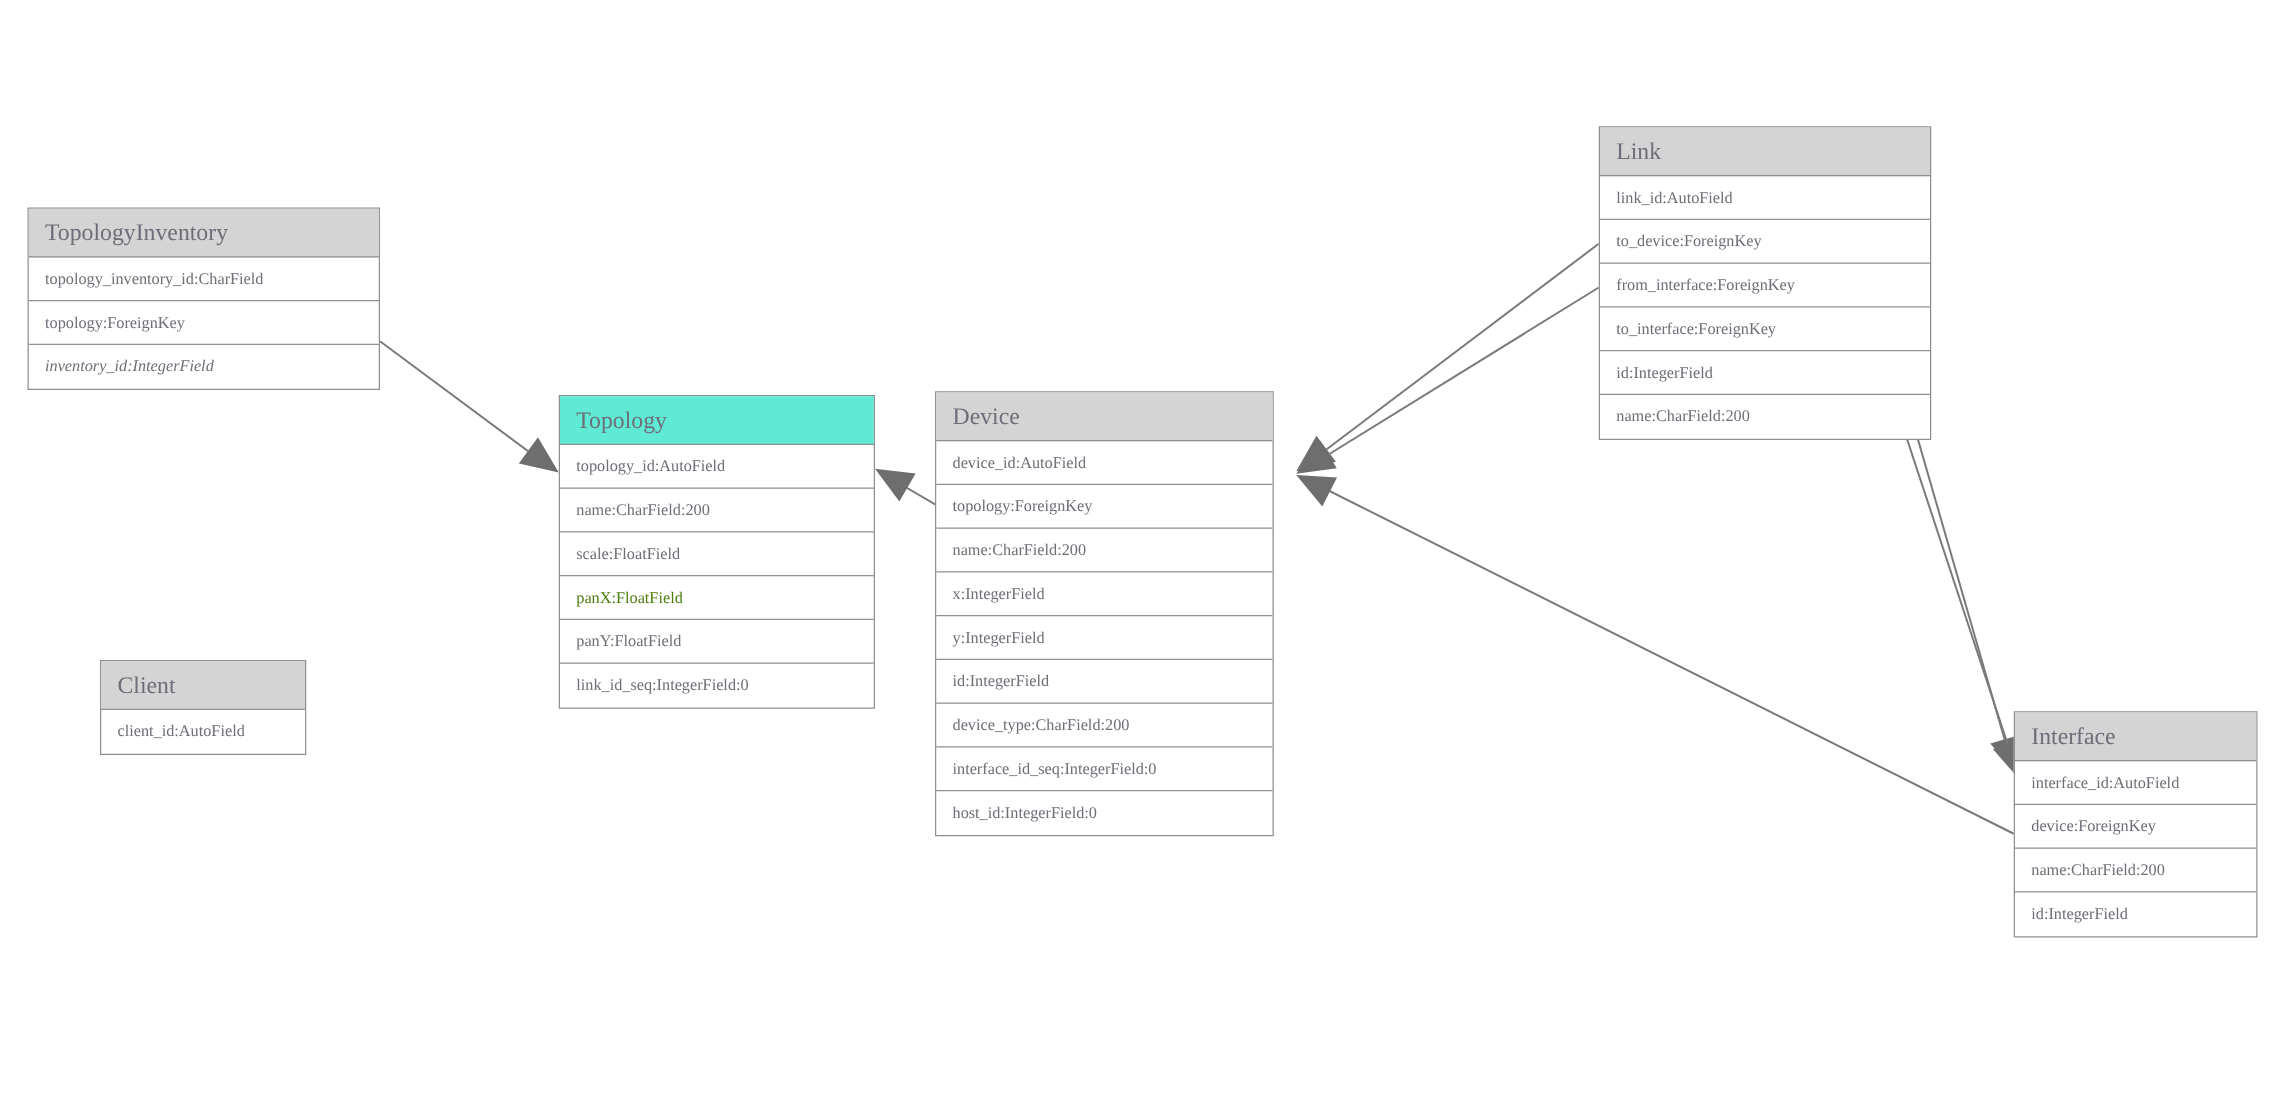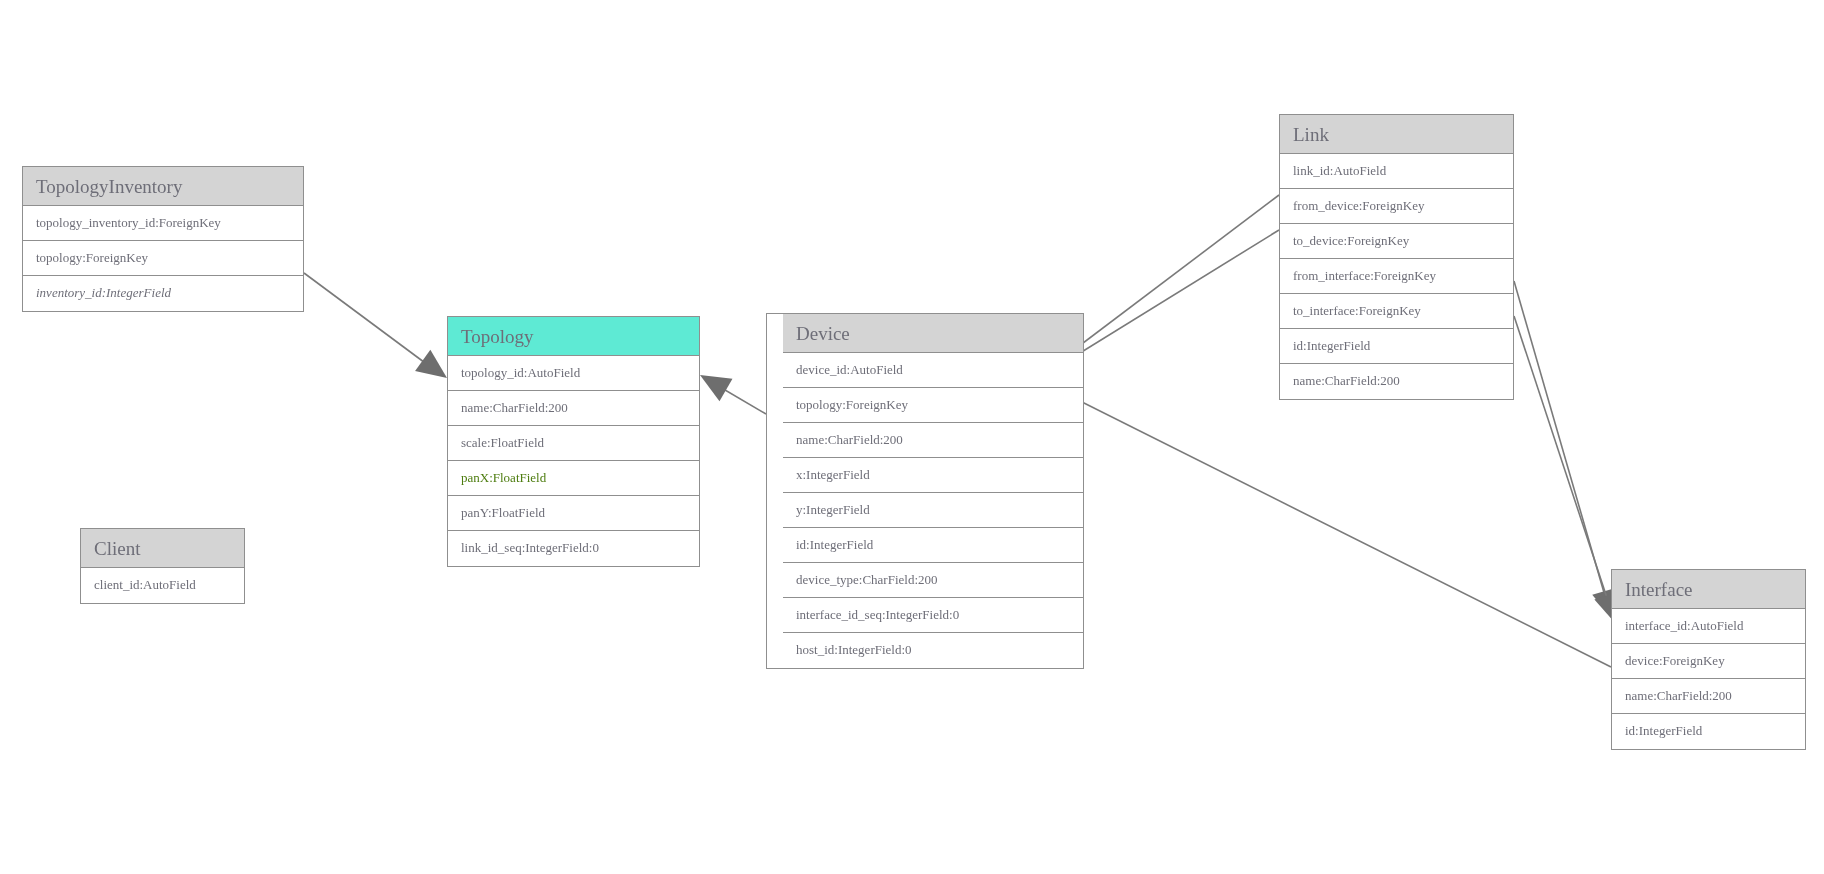--- a/index.html
+++ b/index.html
@@ -89,53 +89,52 @@
       </g>
       <g>
         <path d="M1514,316 L1610,607" stroke="#7a7a7a" stroke-width="1.6" fill="none"></path>
         <polygon points="0,0 -30,-13 -30,13" fill="#6e6e6e" transform="translate(1616,624) rotate(72)"></polygon>
       </g>
     </svg>
 
   <div id="entities-layer">
       <div class="entity" style="left: 22px; top: 166px; width: 282px; border-color: rgb(143, 143, 143);">
         <div class="entity-title" style="background: rgb(212, 212, 212); color: rgb(110, 110, 120); border-bottom-color: rgb(143, 143, 143);">TopologyInventory</div>
-        <div class="entity-field" style="color: rgb(110, 110, 120); border-bottom-color: rgb(143, 143, 143);">topology_inventory_id:ForeignKey</div>
+        <div class="entity-field" style="color: rgb(110, 110, 120); border-bottom-color: rgb(143, 143, 143);">topology_inventory_id:CharField</div>
         <div class="entity-field" style="color: rgb(110, 110, 120); border-bottom-color: rgb(143, 143, 143);">topology:ForeignKey</div>
         <div class="entity-field" style="color: rgb(110, 110, 120); border-bottom-color: rgb(143, 143, 143); font-style: italic;">inventory_id:IntegerField</div>
       </div>
       <div class="entity" style="left: 80px; top: 528px; width: 165px; border-color: rgb(143, 143, 143);">
         <div class="entity-title" style="background: rgb(212, 212, 212); color: rgb(110, 110, 120); border-bottom-color: rgb(143, 143, 143);">Client</div>
         <div class="entity-field" style="color: rgb(110, 110, 120); border-bottom-color: rgb(143, 143, 143);">client_id:AutoField</div>
       </div>
       <div class="entity" style="left: 447px; top: 316px; width: 253px; border-color: rgb(143, 143, 143);">
         <div class="entity-title" style="background: #5eead4; color: rgb(110, 110, 120); border-bottom-color: rgb(143, 143, 143);">Topology</div>
         <div class="entity-field" style="color: rgb(110, 110, 120); border-bottom-color: rgb(143, 143, 143);">topology_id:AutoField</div>
         <div class="entity-field" style="color: rgb(110, 110, 120); border-bottom-color: rgb(143, 143, 143);">name:CharField:200</div>
         <div class="entity-field" style="color: rgb(110, 110, 120); border-bottom-color: rgb(143, 143, 143);">scale:FloatField</div>
         <div class="entity-field" style="color: #4d7c0f; border-bottom-color: rgb(143, 143, 143);">panX:FloatField</div>
         <div class="entity-field" style="color: rgb(110, 110, 120); border-bottom-color: rgb(143, 143, 143);">panY:FloatField</div>
         <div class="entity-field" style="color: rgb(110, 110, 120); border-bottom-color: rgb(143, 143, 143);">link_id_seq:IntegerField:0</div>
       </div>
-      <div class="entity" style="left: 766px; top: 313px; width: 318px; border-color: rgb(143, 143, 143); padding-left: 16px;">
+      <div class="entity" style="left: 748px; top: 313px; width: 271px; border-color: rgb(143, 143, 143);">
         <div class="entity-title" style="background: rgb(212, 212, 212); color: rgb(110, 110, 120); border-bottom-color: rgb(143, 143, 143);">Device</div>
         <div class="entity-field" style="color: rgb(110, 110, 120); border-bottom-color: rgb(143, 143, 143);">device_id:AutoField</div>
         <div class="entity-field" style="color: rgb(110, 110, 120); border-bottom-color: rgb(143, 143, 143);">topology:ForeignKey</div>
         <div class="entity-field" style="color: rgb(110, 110, 120); border-bottom-color: rgb(143, 143, 143);">name:CharField:200</div>
         <div class="entity-field" style="color: rgb(110, 110, 120); border-bottom-color: rgb(143, 143, 143);">x:IntegerField</div>
         <div class="entity-field" style="color: rgb(110, 110, 120); border-bottom-color: rgb(143, 143, 143);">y:IntegerField</div>
         <div class="entity-field" style="color: rgb(110, 110, 120); border-bottom-color: rgb(143, 143, 143);">id:IntegerField</div>
         <div class="entity-field" style="color: rgb(110, 110, 120); border-bottom-color: rgb(143, 143, 143);">device_type:CharField:200</div>
         <div class="entity-field" style="color: rgb(110, 110, 120); border-bottom-color: rgb(143, 143, 143);">interface_id_seq:IntegerField:0</div>
         <div class="entity-field" style="color: rgb(110, 110, 120); border-bottom-color: rgb(143, 143, 143);">host_id:IntegerField:0</div>
       </div>
-      <div class="entity" style="left: 1279px; top: 114px; width: 235px; border-color: rgb(143, 143, 143);">
+      <div class="entity" style="left: 1279px; top: 101px; width: 266px; border-color: rgb(143, 143, 143);">
         <div class="entity-title" style="background: rgb(212, 212, 212); color: rgb(110, 110, 120); border-bottom-color: rgb(143, 143, 143);">Link</div>
         <div class="entity-field" style="color: rgb(110, 110, 120); border-bottom-color: rgb(143, 143, 143);">link_id:AutoField</div>
-        <div class="entity-field" style="color: rgb(110, 110, 120); border-bottom-color: rgb(143, 143, 143);">from_device:ForeignKey</div>
         <div class="entity-field" style="color: rgb(110, 110, 120); border-bottom-color: rgb(143, 143, 143);">to_device:ForeignKey</div>
         <div class="entity-field" style="color: rgb(110, 110, 120); border-bottom-color: rgb(143, 143, 143);">from_interface:ForeignKey</div>
         <div class="entity-field" style="color: rgb(110, 110, 120); border-bottom-color: rgb(143, 143, 143);">to_interface:ForeignKey</div>
         <div class="entity-field" style="color: rgb(110, 110, 120); border-bottom-color: rgb(143, 143, 143);">id:IntegerField</div>
         <div class="entity-field" style="color: rgb(110, 110, 120); border-bottom-color: rgb(143, 143, 143);">name:CharField:200</div>
       </div>
       <div class="entity" style="left: 1611px; top: 569px; width: 195px; border-color: rgb(143, 143, 143);">
         <div class="entity-title" style="background: rgb(212, 212, 212); color: rgb(110, 110, 120); border-bottom-color: rgb(143, 143, 143);">Interface</div>
         <div class="entity-field" style="color: rgb(110, 110, 120); border-bottom-color: rgb(143, 143, 143);">interface_id:AutoField</div>
         <div class="entity-field" style="color: rgb(110, 110, 120); border-bottom-color: rgb(143, 143, 143);">device:ForeignKey</div>

